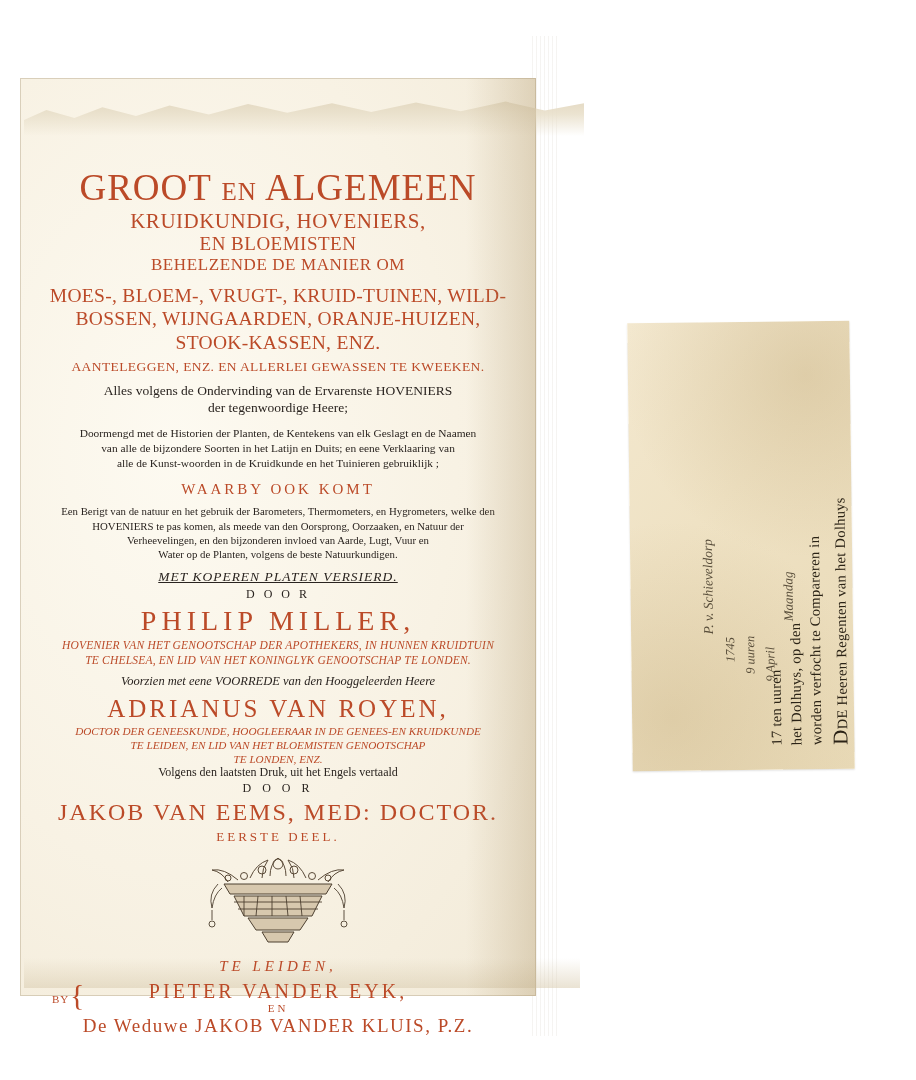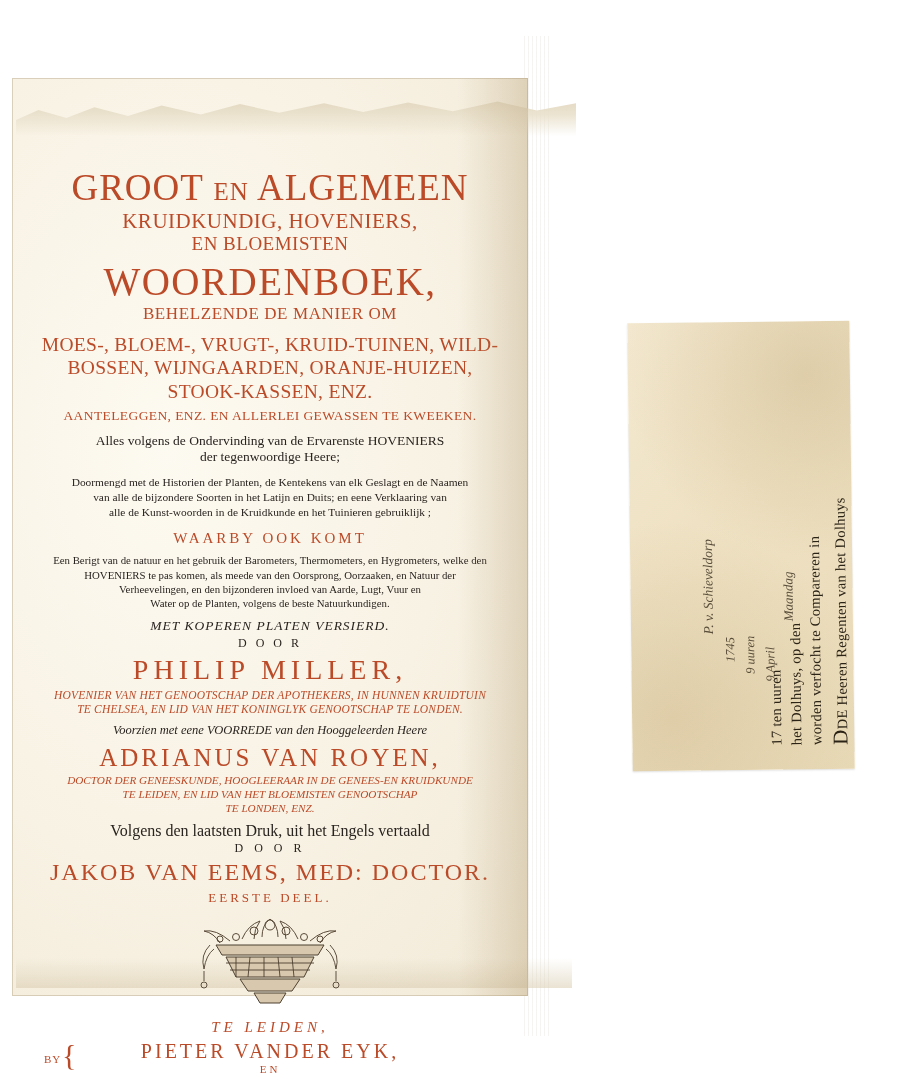--- a/index.html
+++ b/index.html
@@ -11,21 +11,21 @@
     width: 916px;
     height: 1080px;
     position: relative;
     overflow: hidden;
     font-family: "Liberation Serif", serif;
   }
 
   
   #book {
     position: absolute;
-    left: 4px;
+    left: 12px;
     top: 36px;
     width: 576px;
     height: 1000px;
   }
   
   #spine {
     position: absolute;
     right: 0px;
     top: 0px;
     width: 60px;
@@ -112,28 +112,28 @@
   .l-aantel{ font-size: 13.5px; letter-spacing: .4px; margin-top: 5px;}
   .l-alles {
     color: #2a2420; font-size: 13.5px; margin-top: 9px; line-height: 1.25;
   }
   .para {
     color: #2a2420; font-size: 11.4px; margin-top: 9px; line-height: 1.32;
     text-align: center;
   }
   .l-waarby { font-size: 15px; letter-spacing: 3px; margin-top: 10px; }
   .l-berigt { color:#2a2420; font-size: 10.8px; margin-top: 6px; line-height:1.3;}
-  .l-platen { color:#2a2420; font-size: 13.5px; font-style: italic; letter-spacing: 1px; margin-top: 9px;}
+  .l-platen { color:#2a2420; font-size: 13.5px; font-style: italic; letter-spacing: 1px; margin-top: 9px; text-decoration: underline;}
   .l-door1  { color:#2a2420; font-size: 12px; letter-spacing: 3px; margin-top: 4px;}
   .l-philip { font-size: 28px; letter-spacing: 5px; margin-top: 5px;}
   .l-philipsub { font-size: 11.5px; font-style: italic; letter-spacing: .2px; margin-top: 2px; line-height: 1.25;}
   .l-voorzien { color:#2a2420; font-size: 12.5px; margin-top: 8px; font-style: italic;}
   .l-adrianus { font-size: 25px; letter-spacing: 3px; margin-top: 6px; font-family: Liberation Serif, serif;}
   .l-adrsub { font-size: 11.2px; font-style: italic; line-height: 1.25; margin-top: 2px;}
-  .l-volgens { color:#2a2420; font-size: 16px; margin-top: 7px;}
+  .l-volgens { color:#2a2420; font-size: 12px; }
   .l-door2 { color:#2a2420; font-size: 12px; letter-spacing: 4px; margin-top: 3px;}
   .l-jakob { font-size: 24px; letter-spacing: 2px; margin-top: 5px;}
   .l-eerste { font-size: 13px; letter-spacing: 3px; margin-top: 5px;}
 
   .orn {
     margin: 10px auto 0;
     width: 200px; height: 92px;
   }
   .l-teleiden { font-size: 15px; letter-spacing: 4px; margin-top: 8px; font-style: italic;}
   .imprint {
@@ -218,21 +218,20 @@
 
       <p class="ln l-groot">
         <span>GROOT</span>
         <span class="sm">EN</span>
         <span>ALGEMEEN</span>
       </p>
 
       <p class="ln l-sub1">KRUIDKUNDIG, HOVENIERS,</p>
       <p class="ln l-sub2">EN BLOEMISTEN</p>
 
-      <p class="ln l-woord">WOORDENBOEK,</p>
       <p class="ln l-behelz">BEHELZENDE DE MANIER OM</p>
 
       <p class="ln l-moes">MOES-, BLOEM-, VRUGT-, KRUID-TUINEN, WILD-</p>
       <p class="ln l-moes" style="margin-top:0">BOSSEN, WIJNGAARDEN, ORANJE-HUIZEN,</p>
       <p class="ln l-moes" style="margin-top:0">STOOK-KASSEN, ENZ.</p>
 
       <p class="ln l-aantel">AANTELEGGEN, ENZ. EN ALLERLEI GEWASSEN TE KWEEKEN.</p>
 
       <p class="ln l-alles">Alles volgens de Ondervinding van de Ervarenste HOVENIERS</p>
       <p class="ln l-alles" style="margin-top:0">der tegenwoordige Heere;</p>

